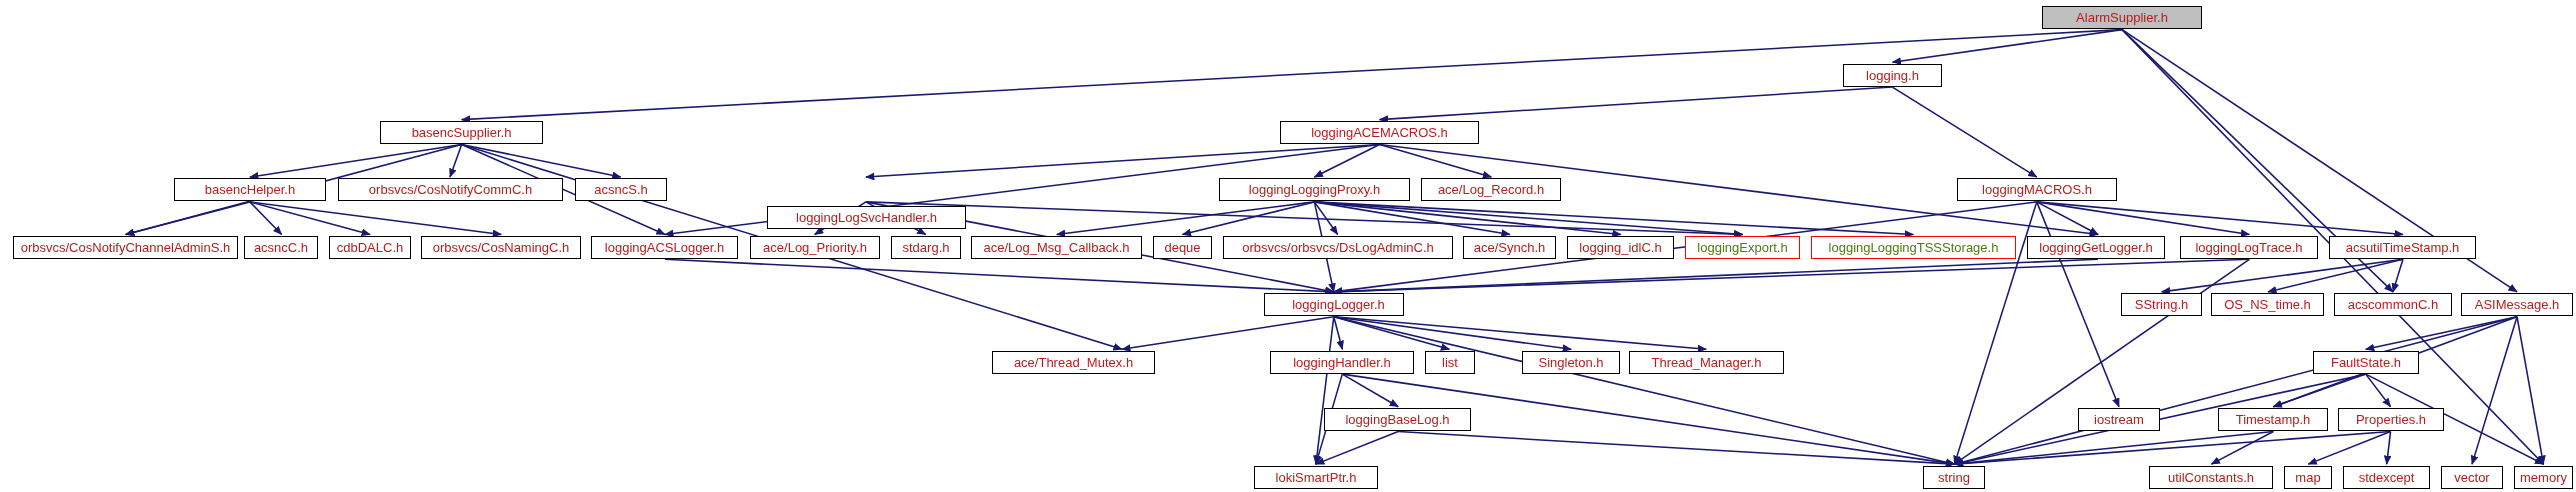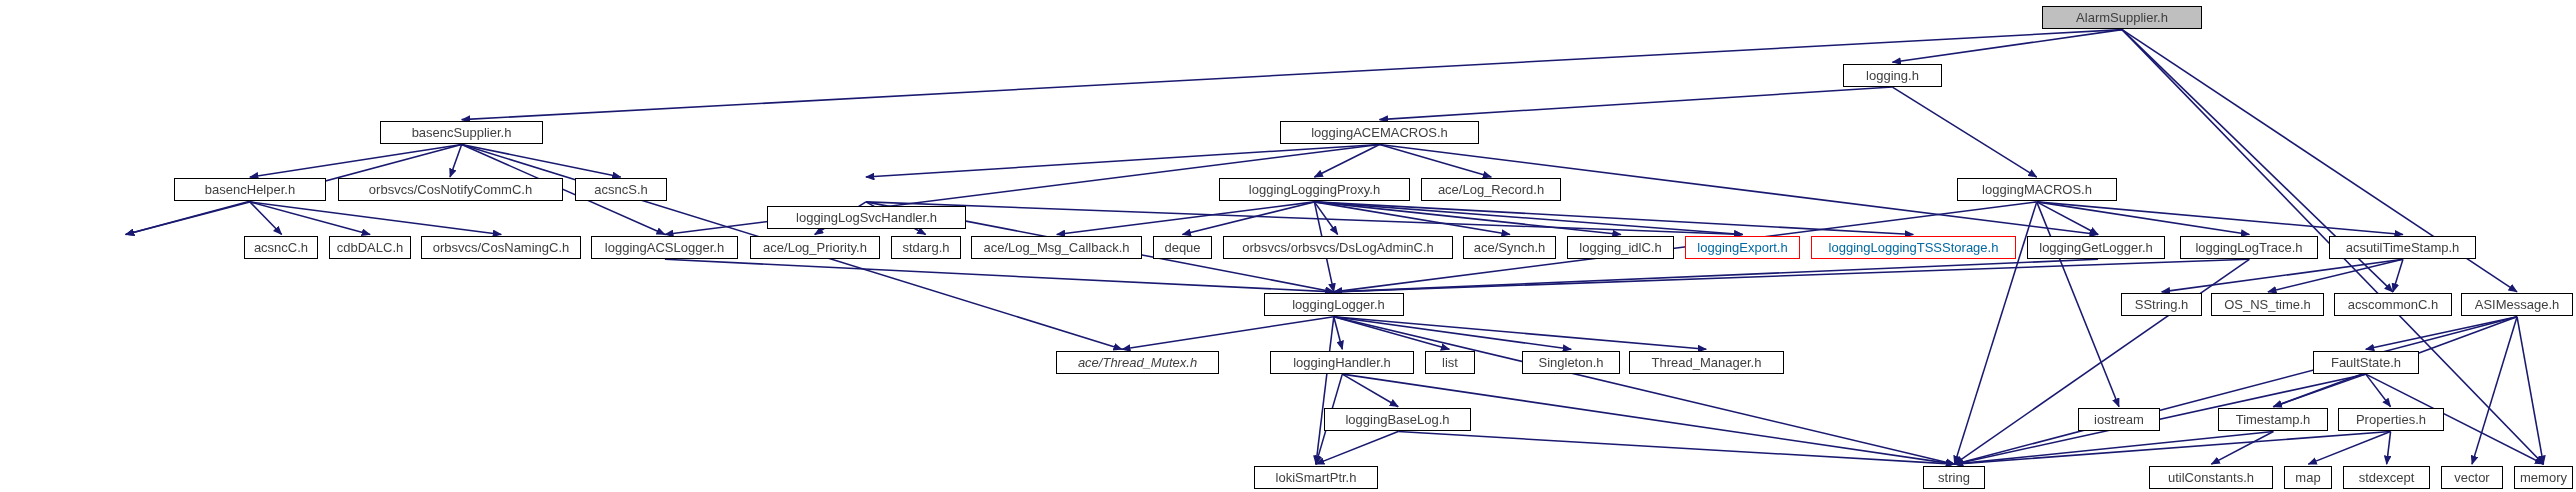--- a/index.html
+++ b/index.html
@@ -20,39 +20,39 @@
     left: 0;
     top: 0;
     pointer-events: none;
   }
   .node {
     position: absolute;
     height: 23px;
     box-sizing: border-box;
     background: #ffffff;
     border: 0.8px solid #000000;
-    color: #404040;
+    color: #b91c1c;
     font-size: 13px;
     line-height: 21px;
     text-align: center;
     white-space: nowrap;
     display: flex;
     align-items: center;
     justify-content: center;
     cursor: pointer;
     z-index: 2;
   }
   .node.root {
     background: #bfbfbf;
     border: 1.6px solid #000000;
     cursor: default;
   }
   .node.truncated {
     border: 0.8px solid #ff0000;
-    color: #0369a1;
+    color: #4d7c0f;
   }
 </style>
 </head>
 <body>
 
 <div id="canvas">
   <svg id="edge-layer" width="2576" height="493" viewBox="0 0 3320 635" xmlns="http://www.w3.org/2000/svg">
     <defs>
       <marker id="arrowhead" markerWidth="12" markerHeight="10" refX="11" refY="5" orient="auto" markerUnits="userSpaceOnUse">
         <path d="M0,0 L12,5 L0,10 z" fill="#191970"></path>
@@ -139,20 +139,21 @@
     <div class="node" style="left: 1843px; top: 64px; width: 99px;">logging.h</div>
     <div class="node" style="left: 380px; top: 121px; width: 163px;">basencSupplier.h</div>
     <div class="node" style="left: 1280px; top: 121px; width: 199px;">loggingACEMACROS.h</div>
     <div class="node" style="left: 174px; top: 178px; width: 152px;">basencHelper.h</div>
     <div class="node" style="left: 338px; top: 178px; width: 225px;">orbsvcs/CosNotifyCommC.h</div>
     <div class="node" style="left: 575px; top: 178px; width: 92px;">acsncS.h</div>
     <div class="node" style="left: 767px; top: 178px; width: 199px; margin-top: 28px;">loggingLogSvcHandler.h</div>
     <div class="node" style="left: 1219px; top: 178px; width: 191px;">loggingLoggingProxy.h</div>
     <div class="node" style="left: 1421px; top: 178px; width: 140px;">ace/Log_Record.h</div>
     <div class="node" style="left: 1957px; top: 178px; width: 160px;">loggingMACROS.h</div>
+    <div class="node" style="left: 13px; top: 236px; width: 225px;">orbsvcs/CosNotifyChannelAdminS.h</div>
     <div class="node" style="left: 244px; top: 236px; width: 74px;">acsncC.h</div>
     <div class="node" style="left: 329px; top: 236px; width: 82px;">cdbDALC.h</div>
     <div class="node" style="left: 421px; top: 236px; width: 160px;">orbsvcs/CosNamingC.h</div>
     <div class="node" style="left: 591px; top: 236px; width: 147px;">loggingACSLogger.h</div>
     <div class="node" style="left: 750px; top: 236px; width: 130px;">ace/Log_Priority.h</div>
     <div class="node" style="left: 891px; top: 236px; width: 70px;">stdarg.h</div>
     <div class="node" style="left: 971px; top: 236px; width: 171px;">ace/Log_Msg_Callback.h</div>
     <div class="node" style="left: 1153px; top: 236px; width: 59px;">deque</div>
     <div class="node" style="left: 1223px; top: 236px; width: 230px;">orbsvcs/orbsvcs/DsLogAdminC.h</div>
     <div class="node" style="left: 1463px; top: 236px; width: 93px;">ace/Synch.h</div>
@@ -160,21 +161,21 @@
     <div class="node truncated" style="left: 1685px; top: 236px; width: 115px;">loggingExport.h</div>
     <div class="node truncated" style="left: 1811px; top: 236px; width: 205px;">loggingLoggingTSSStorage.h</div>
     <div class="node" style="left: 2027px; top: 236px; width: 138px;">loggingGetLogger.h</div>
     <div class="node" style="left: 2180px; top: 236px; width: 138px;">loggingLogTrace.h</div>
     <div class="node" style="left: 2329px; top: 236px; width: 147px;">acsutilTimeStamp.h</div>
     <div class="node" style="left: 1264px; top: 293px; width: 140px; padding-left: 9px;">loggingLogger.h</div>
     <div class="node" style="left: 2121px; top: 293px; width: 81px;">SString.h</div>
     <div class="node" style="left: 2211px; top: 293px; width: 113px;">OS_NS_time.h</div>
     <div class="node" style="left: 2334px; top: 293px; width: 118px;">acscommonC.h</div>
     <div class="node" style="left: 2461px; top: 293px; width: 112px;">ASIMessage.h</div>
-    <div class="node" style="left: 1056px; top: 351px; width: 163px; font-style: italic;">ace/Thread_Mutex.h</div>
+    <div class="node" style="left: 992px; top: 351px; width: 163px;">ace/Thread_Mutex.h</div>
     <div class="node" style="left: 1270px; top: 351px; width: 144px;">loggingHandler.h</div>
     <div class="node" style="left: 1425px; top: 351px; width: 50px;">list</div>
     <div class="node" style="left: 1522px; top: 351px; width: 98px;">Singleton.h</div>
     <div class="node" style="left: 1629px; top: 351px; width: 155px;">Thread_Manager.h</div>
     <div class="node" style="left: 2313px; top: 351px; width: 106px;">FaultState.h</div>
     <div class="node" style="left: 1324px; top: 408px; width: 147px;">loggingBaseLog.h</div>
     <div class="node" style="left: 2078px; top: 408px; width: 82px;">iostream</div>
     <div class="node" style="left: 2218px; top: 408px; width: 110px;">Timestamp.h</div>
     <div class="node" style="left: 2338px; top: 408px; width: 106px;">Properties.h</div>
     <div class="node" style="left: 1254px; top: 466px; width: 124px;">lokiSmartPtr.h</div>

